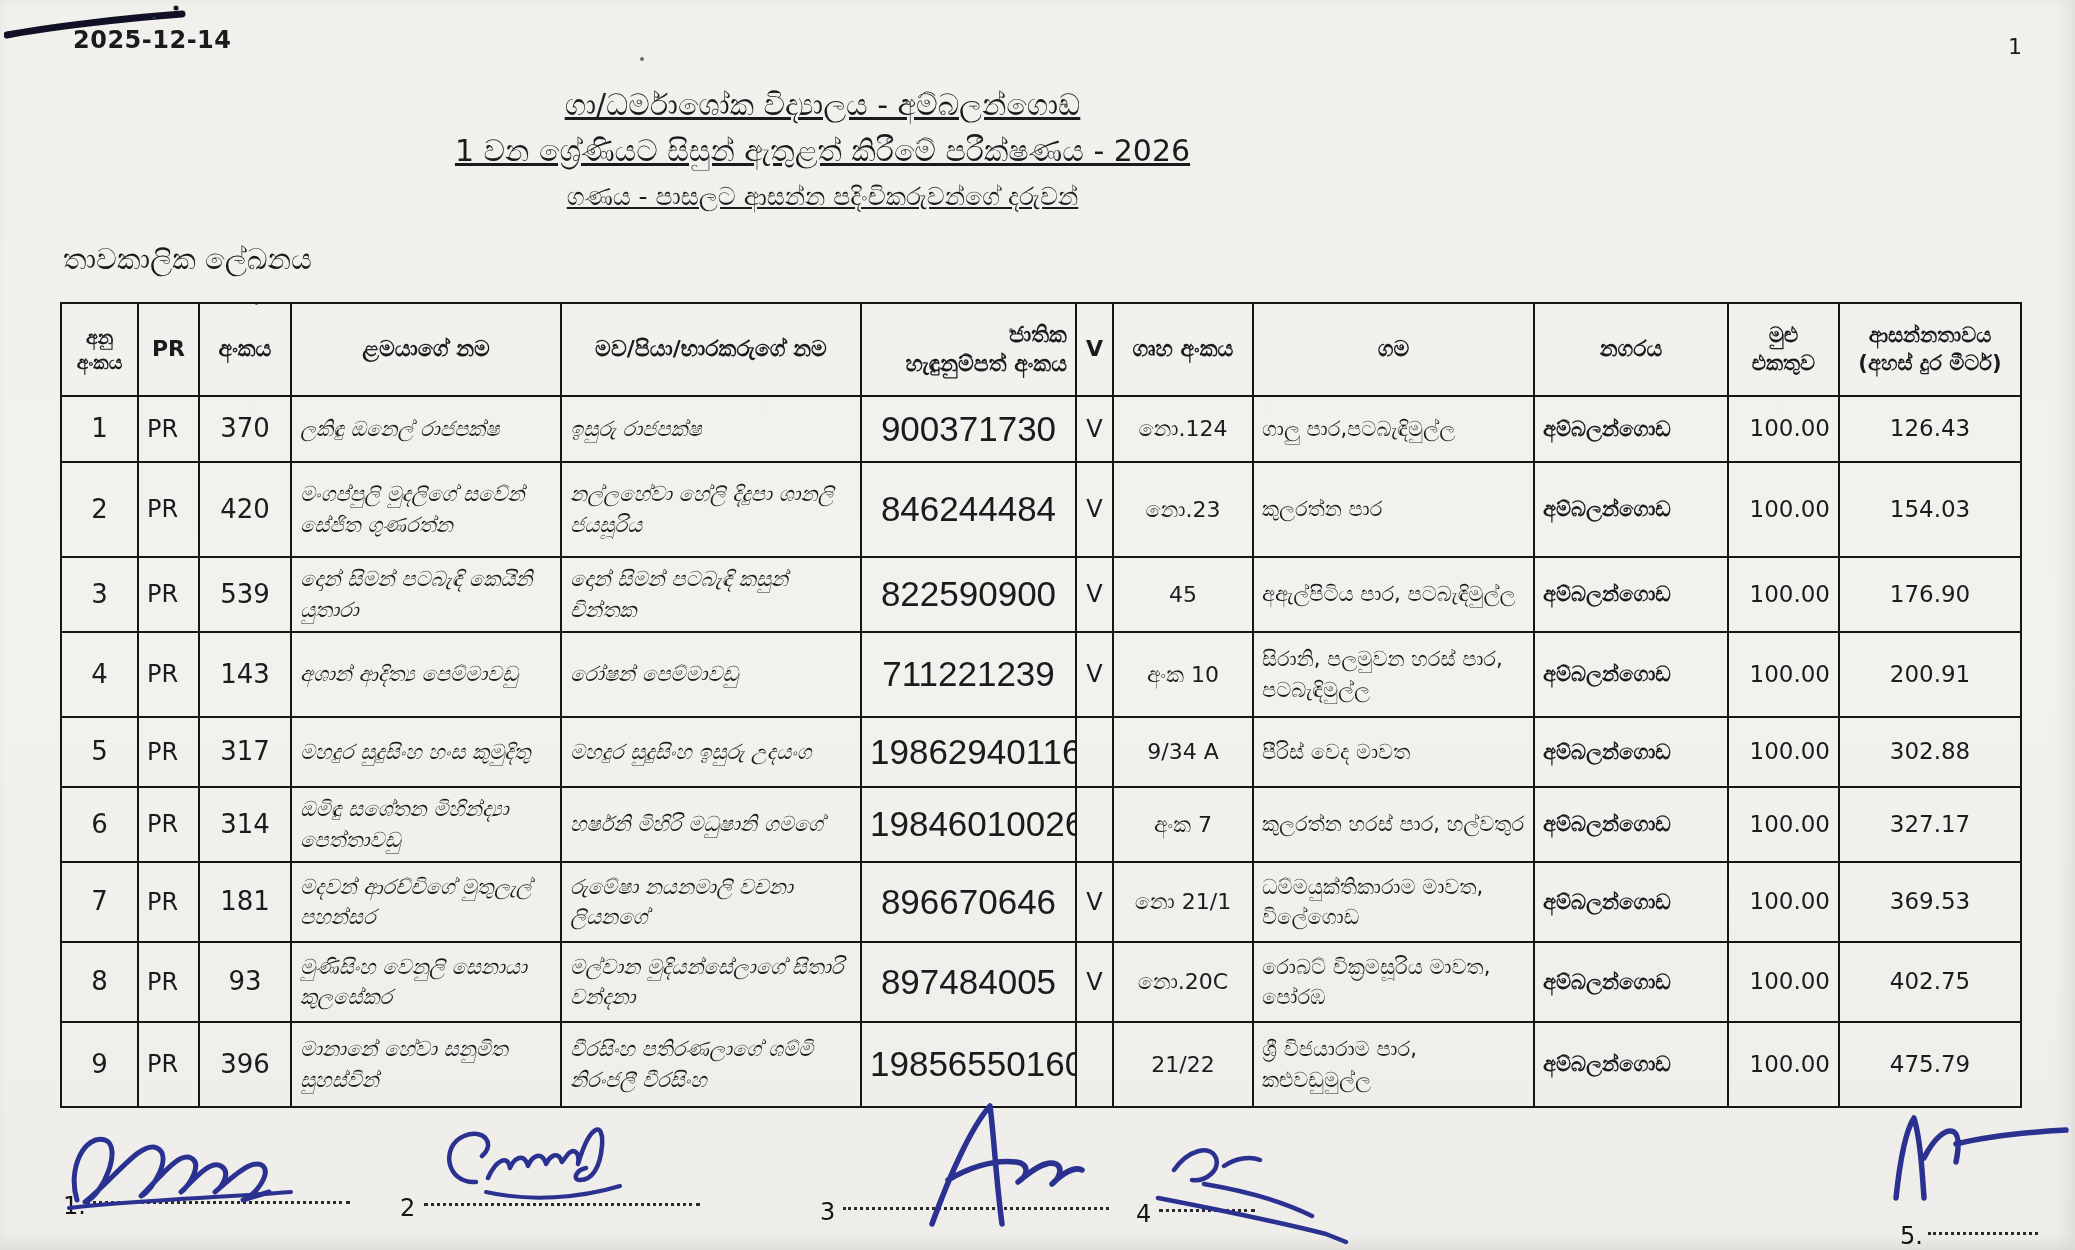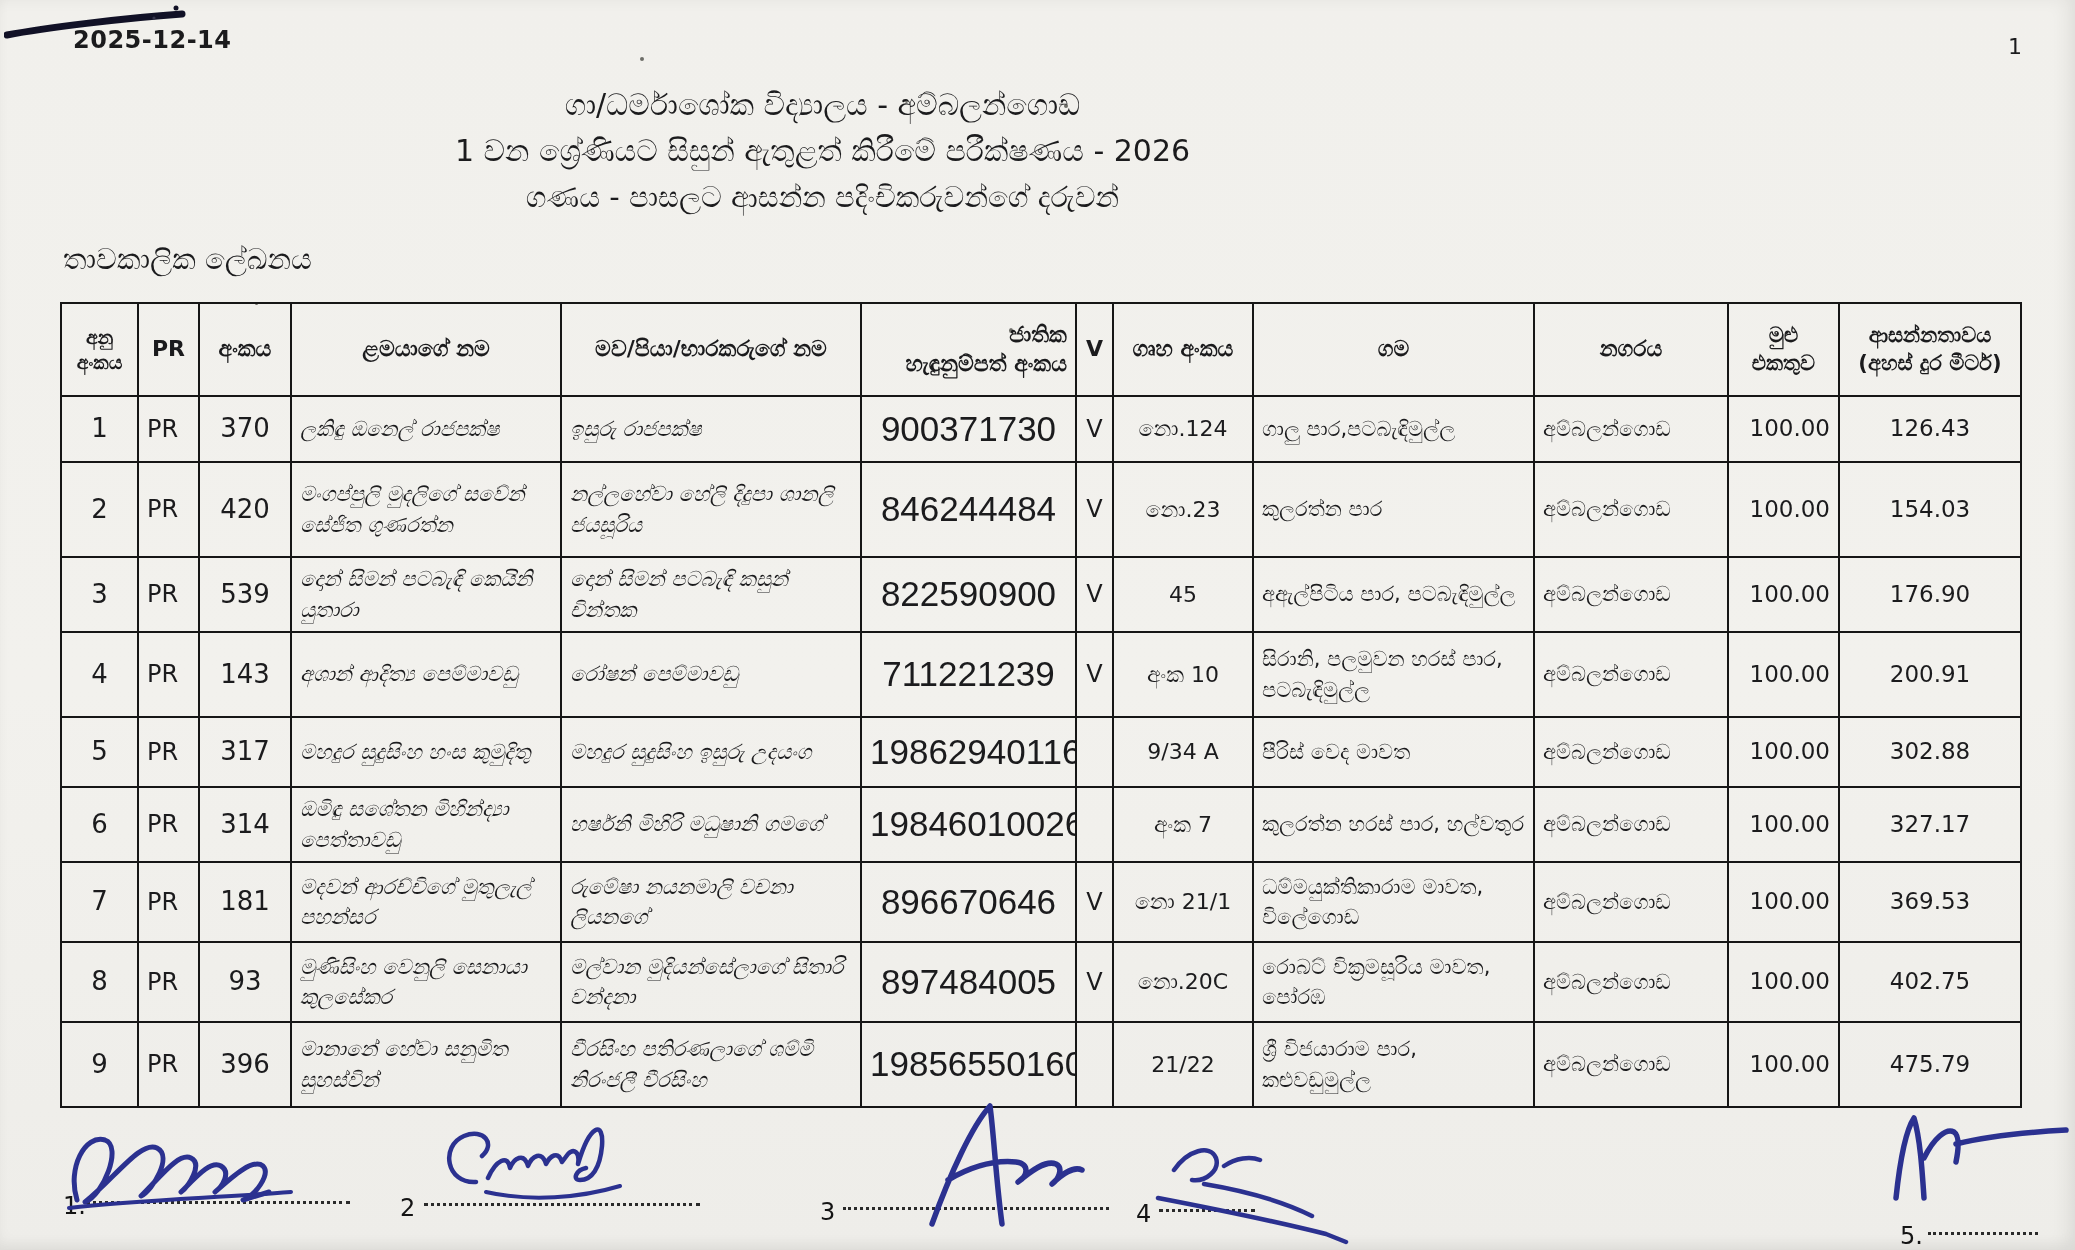--- a/index.html
+++ b/index.html
@@ -12,24 +12,24 @@
     position:relative;width:2075px;height:1250px;overflow:hidden;
     background:linear-gradient(180deg,#f1f0ec 0%,#f2f1ed 55%,#eeede9 100%);
     color:#1b1b1d;
     box-shadow:inset -10px 0 16px rgba(0,0,0,.05), inset 0 -8px 12px rgba(0,0,0,.04);
   }
   .speck{position:absolute;background:#6d6d68;border-radius:50%;}
 
   .scan-date{position:absolute;left:73px;top:26px;font-size:24px;font-weight:600;letter-spacing:.5px;}
   .page-number{position:absolute;left:2008px;top:34px;font-size:22px;}
 
-  .titles{position:absolute;left:0;top:82px;width:1645px;text-align:center;line-height:46px;}
+  .titles{position:absolute;left:0;top:82px;width:1645px;text-align:center;line-height:46px;text-decoration:underline;}
   .title-1{font-size:30px;}
   .title-2{font-size:30px;}
-  .title-3{font-size:29px;}
+  .title-3{font-size:25px;}
 
   .list-label{position:absolute;left:63px;top:242px;font-size:29px;}
 
   table.roster{
     position:absolute;left:60px;top:302px;width:1960px;
     border-collapse:collapse;table-layout:fixed;
     background:transparent;
   }
   table.roster th,table.roster td{
     border:2px solid #161616;
@@ -62,21 +62,21 @@
   th.h-total,th.h-dist{font-size:21px;}
 
   td.c-no{text-align:center;font-size:26px;}
   td.c-pr{text-align:left;font-size:24px;font-weight:500;padding-left:6px;}
   td.c-num{text-align:center;font-size:26px;}
   td.c-child,td.c-guardian{text-align:left;font-style:italic;}
   td.c-nic{text-align:center;font-size:35px;padding-right:10px;font-family:"Liberation Sans",sans-serif;}
   td.c-v{text-align:center;font-size:24px;padding:0;}
   td.c-house{text-align:center;font-size:22px;border-radius:25px;}
   td.c-village{text-align:left;margin-left:43px;}
-  td.c-city{text-align:left;}
+  td.c-city{text-align:left;font-weight:bold;}
   td.c-total{text-align:right;font-size:23px;padding-right:12px;}
   td.c-dist{text-align:center;font-size:23px;}
 
   .pen-mark{position:absolute;left:4px;top:4px;}
 
   .sig-label{position:absolute;font-size:24px;color:#141414;}
   .sig-dots{position:absolute;border-bottom:3px dotted #2a2a2a;height:0;}
   .sig-svg{position:absolute;pointer-events:none;}
   .sig-svg path{fill:none;stroke:#2b3190;stroke-linecap:round;stroke-linejoin:round;}
 </style>

